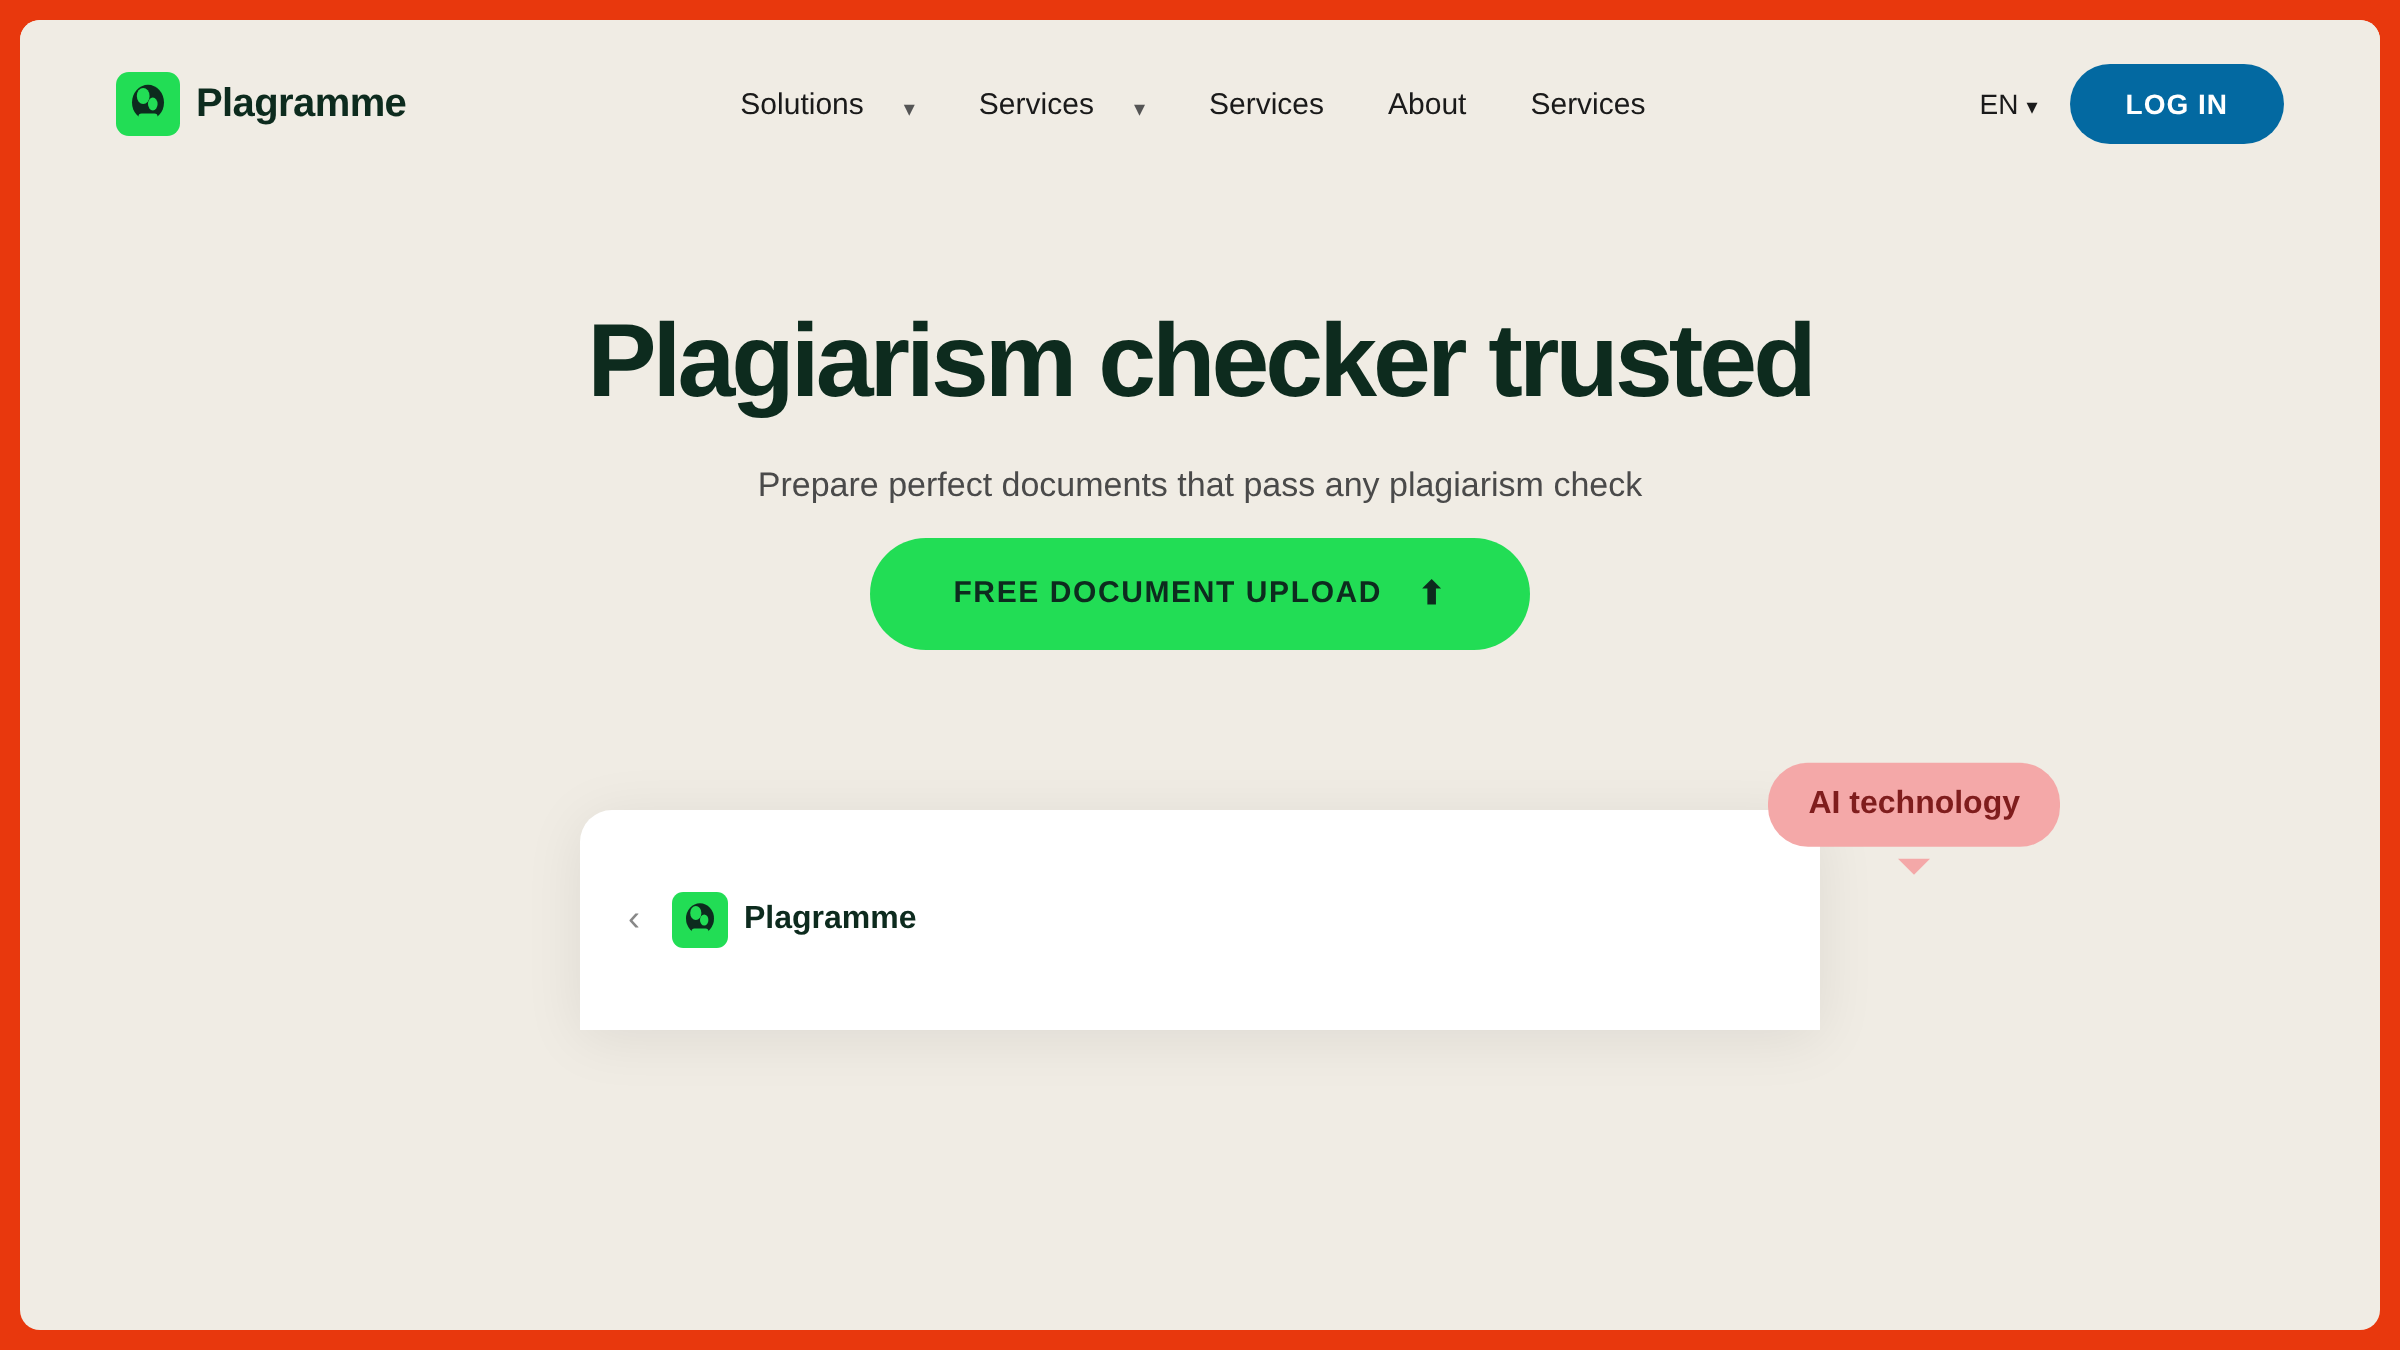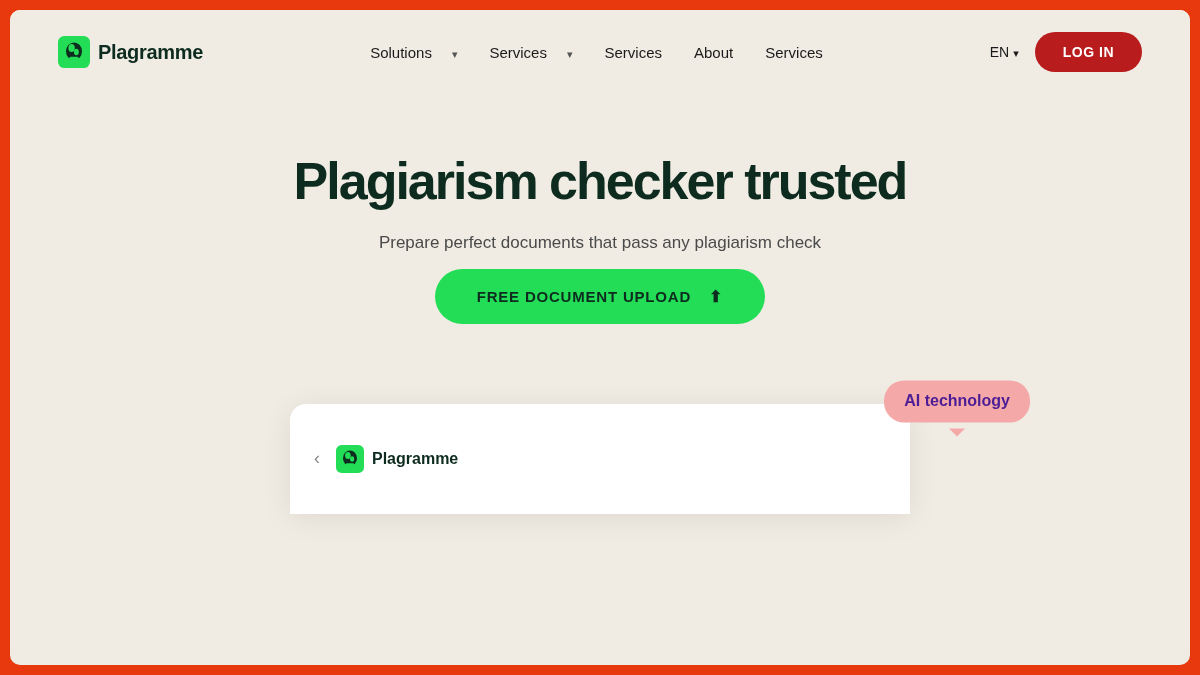--- a/index.html
+++ b/index.html
@@ -80,21 +80,21 @@
       display: flex;
       align-items: flex-end;
       gap: 4px;
       font-size: 14px;
       font-weight: 500;
       color: #1a1a1a;
       cursor: pointer;
     }
 
     .login-btn {
-      background: #b91c1c;
+      background: #0369a1;
       color: #fff;
       border: none;
       padding: 12px 28px;
       border-radius: 50px;
       font-size: 14px;
       font-weight: 700;
       letter-spacing: 0.5px;
       cursor: pointer;
       text-transform: uppercase;
     }
@@ -189,21 +189,21 @@
       top: 50%;
       transform: translateY(-80%);
     }
 
     .ai-bubble-content {
       background: #f4a8a8;
       border-radius: 20px;
       padding: 12px 20px;
       font-size: 16px;
       font-weight: 600;
-      color: #4c1d95;
+      color: #7f1d1d;
       position: relative;
       white-space: nowrap;
     }
 
     .ai-bubble-content::after {
       content: '';
       position: absolute;
       bottom: -14px;
       left: 50%;
       transform: translateX(-50%);

